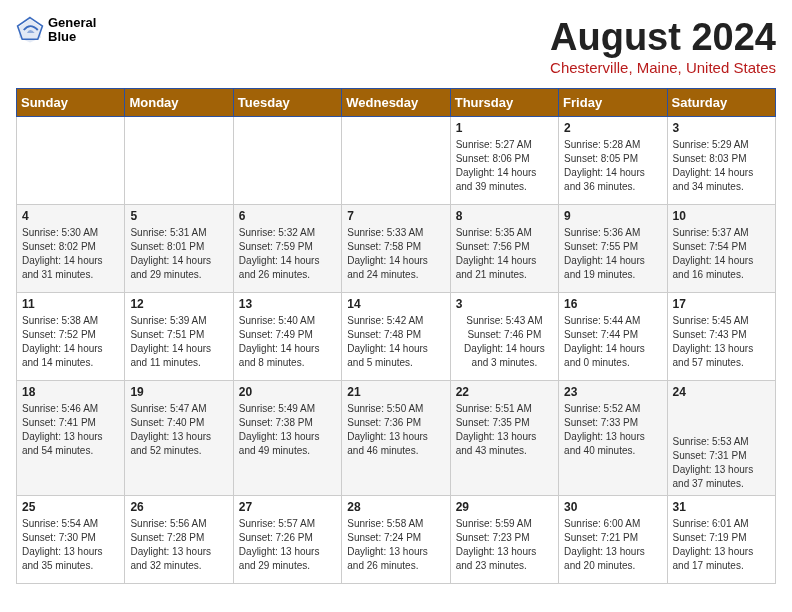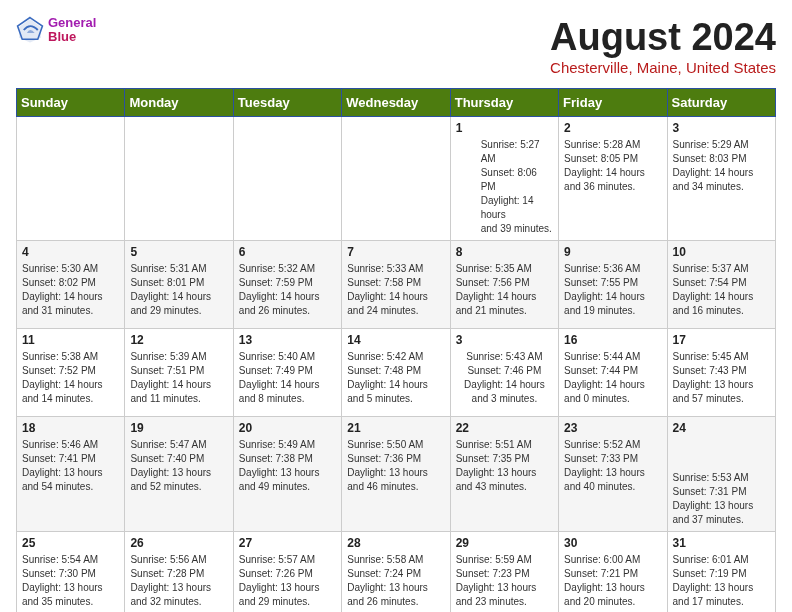--- a/index.html
+++ b/index.html
@@ -21,22 +21,22 @@
       align-items: center;
       gap: 4px;
     }
     .logo-text {
       display: flex;
       flex-direction: column;
       font-size: 13px;
       font-weight: bold;
       line-height: 1.1;
     }
-    .logo-text .general { color: #a21caf; text-align: right; }
-    .logo-text .blue { color: #be185d; }
+    .logo-text .general { color: #000000; text-align: right; }
+    .logo-text .blue { color: #000000; }
     .logo-icon {
       width: 28px;
       height: 28px;
     }
     .title-block {
       text-align: right;
     }
     .title-block h1 {
       font-size: 38px;
       font-weight: bold;
@@ -46,21 +46,21 @@
       font-size: 15px;
       font-weight: normal;
       color: #b91c1c;
     }
     table {
       width: 100%;
       border-collapse: collapse;
       table-layout: fixed;
     }
     thead tr th {
-      background-color: #4d7c0f;
+      background-color: #a16207;
       color: #fff;
       font-size: 13px;
       font-weight: bold;
       padding: 6px 4px;
       text-align: left;
       border: 1px solid #2a50a0;
     }
     tbody tr td {
       border: 1px solid #ccc;
       padding: 4px 5px;
@@ -123,21 +123,21 @@
       </tr>
   </thead>
   <tbody id="calendar-body">
   <tr>
         <td class="empty-cell"></td>
         <td class="empty-cell"></td>
         <td class="empty-cell"></td>
         <td class="empty-cell"></td>
         <td>
           <div class="day-num">1</div>
-          <div class="cell-content" style="white-space: pre-line; margin-left: 25px;">Sunrise: 5:27 AM
+          <div class="cell-content" style="white-space: pre-line;">Sunrise: 5:27 AM
 Sunset: 8:06 PM
 Daylight: 14 hours
 and 39 minutes.</div>
         </td>
         <td>
           <div class="day-num">2</div>
           <div class="cell-content" style="white-space: pre-line;">Sunrise: 5:28 AM
 Sunset: 8:05 PM
 Daylight: 14 hours
 and 36 minutes.</div>

